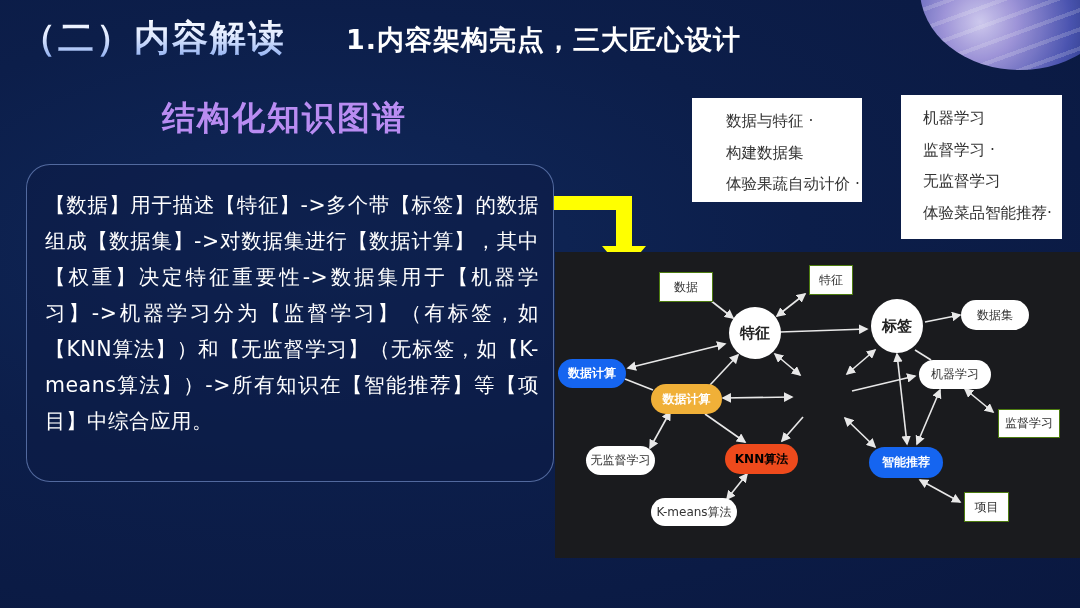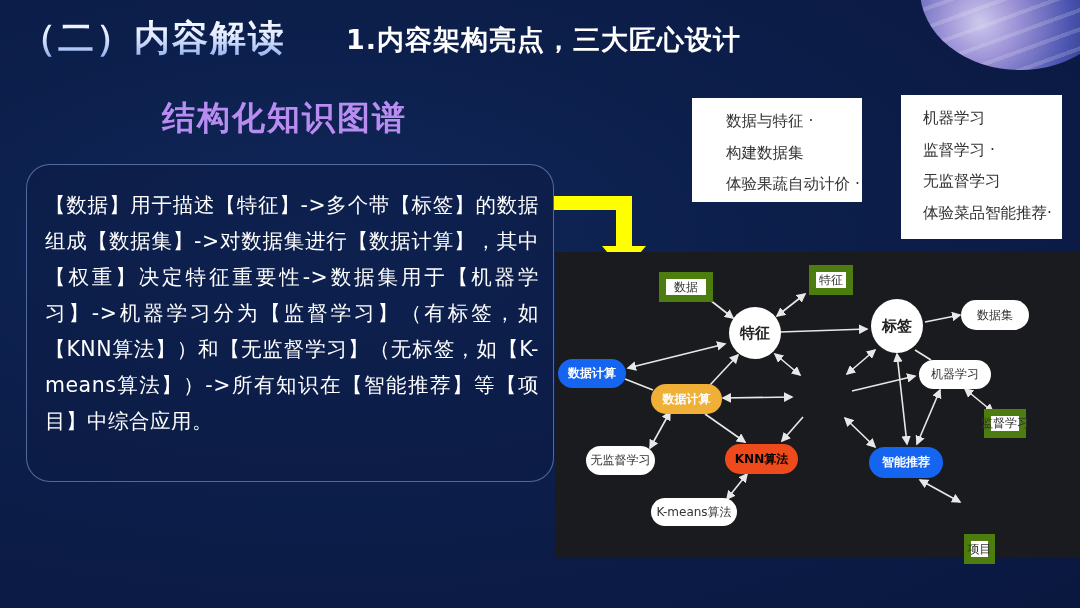--- a/index.html
+++ b/index.html
@@ -54,21 +54,21 @@
   .card-right { left: 901px; top: 95px; width: 161px; height: 144px; padding-left: 22px; }
   .graph {
     position: absolute; left: 555px; top: 252px; width: 525px; height: 306px;
     background: #1a1b1e;
   }
   .graph svg { position: absolute; left: 0; top: 0; }
   .node {
     position: absolute; display: flex; align-items: center; justify-content: center;
     font-size: 12px; white-space: nowrap; font-weight: bold;
   }
-  .n-rect { background: #fff; color: #333; border: 7px solid #4d7c0f; font-weight: normal; }
+  .n-rect { background: #fff; color: #333; border: 1px solid #4d7c0f; font-weight: normal; }
   .n-pill { background: #fff; color: #333; border-radius: 16px; font-weight: normal; text-align: center; }
   .n-circle { border-radius: 50%; background: #fff; color: #222; font-size: 15px; }
   .n-blue { background: #1565f0; color: #fff; border-radius: 16px; }
   .n-orange { background: #f0b038; color: #fff; border-radius: 16px; }
   .n-red { background: #ee4a1c; color: #000000; border-radius: 16px; }
   .n-center { background: #2ea0f0; color: #fff; border-radius: 50%; font-size: 16px; }
 </style>
 </head>
 <body>
 
@@ -134,19 +134,19 @@
   </svg>
 
   <div class="node n-rect" style="left:104px;top:20px;width:54px;height:30px;">数据</div>
   <div class="node n-rect" style="left:254px;top:13px;width:44px;height:30px;">特征</div>
   <div class="node n-circle" style="left:174px;top:55px;width:52px;height:52px;">特征</div>
   <div class="node n-circle" style="left:316px;top:47px;width:52px;height:54px;">标签</div>
   <div class="node n-pill" style="left:406px;top:48px;width:68px;height:30px;">数据集</div>
   <div class="node n-blue" style="left:3px;top:107px;width:68px;height:29px;">数据计算</div>
   <div class="node n-orange" style="left:96px;top:132px;width:71px;height:30px;">数据计算</div>
   <div class="node n-pill" style="left:364px;top:108px;width:72px;height:29px;">机器学习</div>
-  <div class="node n-rect" style="left:429px;top:157px;width:42px;height:29px;">监督学习</div>
+  <div class="node n-rect" style="left:443px;top:157px;width:62px;height:29px;">监督学习</div>
   <div class="node n-pill" style="left:31px;top:194px;width:69px;height:29px;">无监督学习</div>
   <div class="node n-red" style="left:170px;top:192px;width:73px;height:30px;">KNN算法</div>
   <div class="node n-blue" style="left:314px;top:195px;width:74px;height:31px;">智能推荐</div>
   <div class="node n-pill" style="left:96px;top:246px;width:86px;height:28px;">K-means算法</div>
-  <div class="node n-rect" style="left:409px;top:240px;width:31px;height:30px;margin-top:42px;">项目</div>
+  <div class="node n-rect" style="left:409px;top:240px;width:45px;height:30px;">项目</div>
 </div>
 
 </body></html>

